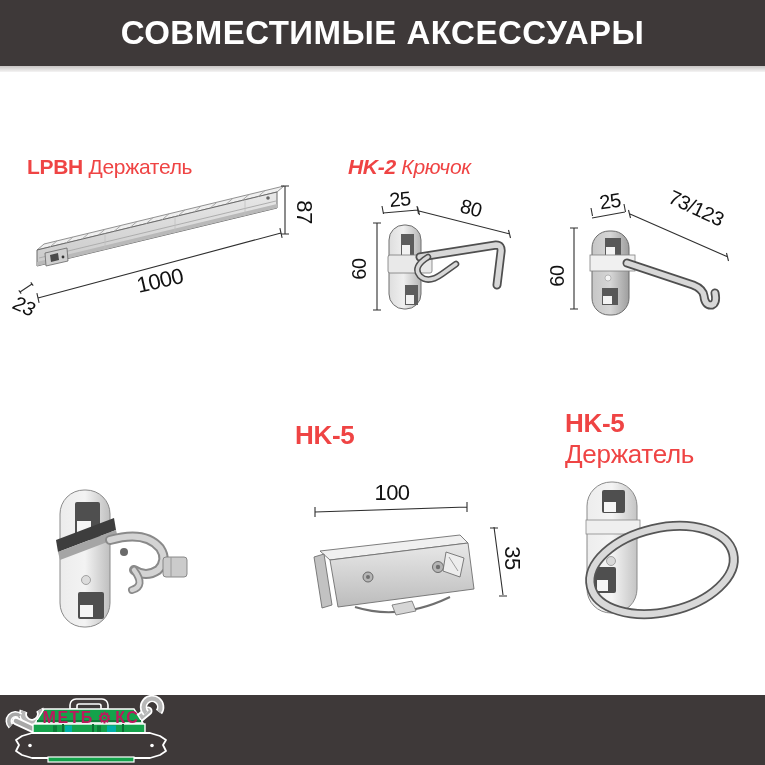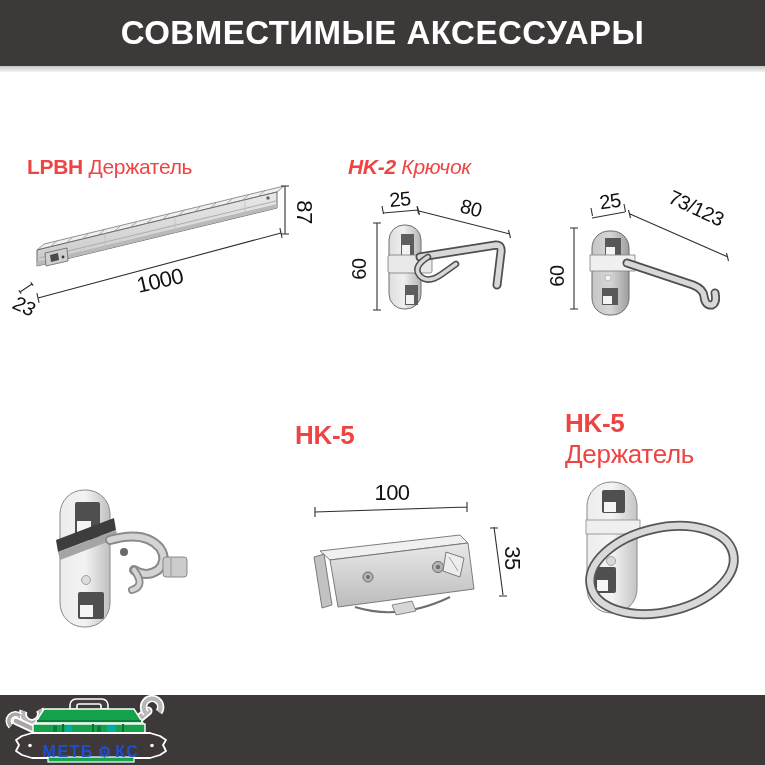--- a/index.html
+++ b/index.html
@@ -15,22 +15,22 @@
   
   .title{position:absolute;text-align:left;color:#ef4444;margin-top:40px;}
   .t1{font-size:21px;line-height:25px;letter-spacing:-.3px;}
   .t2{font-size:26px;line-height:31px;letter-spacing:-.3px;}
   .code{font-weight:700;}
   
   .dim{position:absolute;font-size:22px;color:#111;text-align:center;letter-spacing:-.5px;white-space:nowrap;}
   .dim.sm{font-size:20px;}
   .vdim{transform-origin:0 0;height:22px;}
   svg{position:absolute;overflow:visible;}
-  .brand{position:absolute;left:30px;top:743px;width:122px;height:18px;display:flex;
-         align-items:center;justify-content:center;gap:4px;color:#1d4ed8;font-weight:700;
+  .brand{position:absolute;left:30px;top:709px;width:122px;height:18px;display:flex;
+         align-items:center;justify-content:center;gap:4px;color:#be185d;font-weight:700;
          font-size:16px;letter-spacing:1.5px;}
   .brand .gear{font-size:15px;letter-spacing:0;}
 </style>
 </head>
 <body>
 
 <div class="page">
 
   <div class="bar header">
     <div class="header-title">СОВМЕСТИМЫЕ АКСЕССУАРЫ</div>

